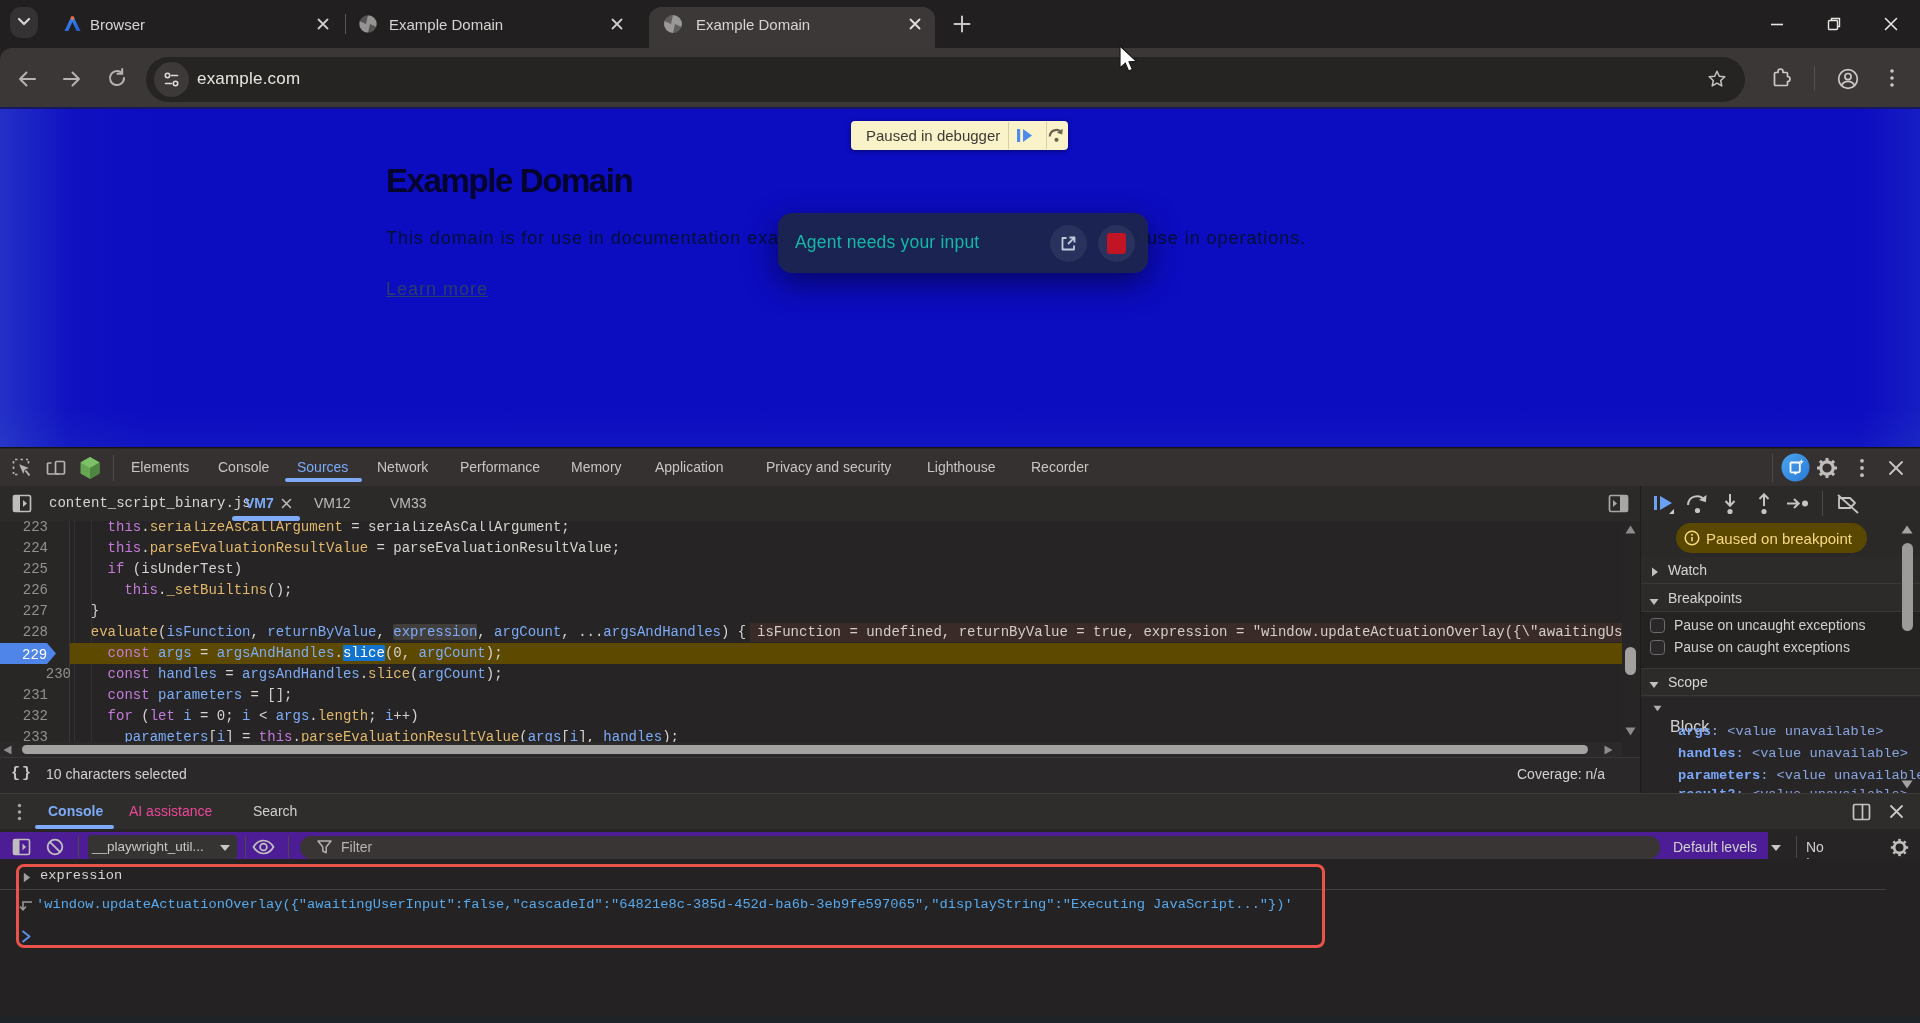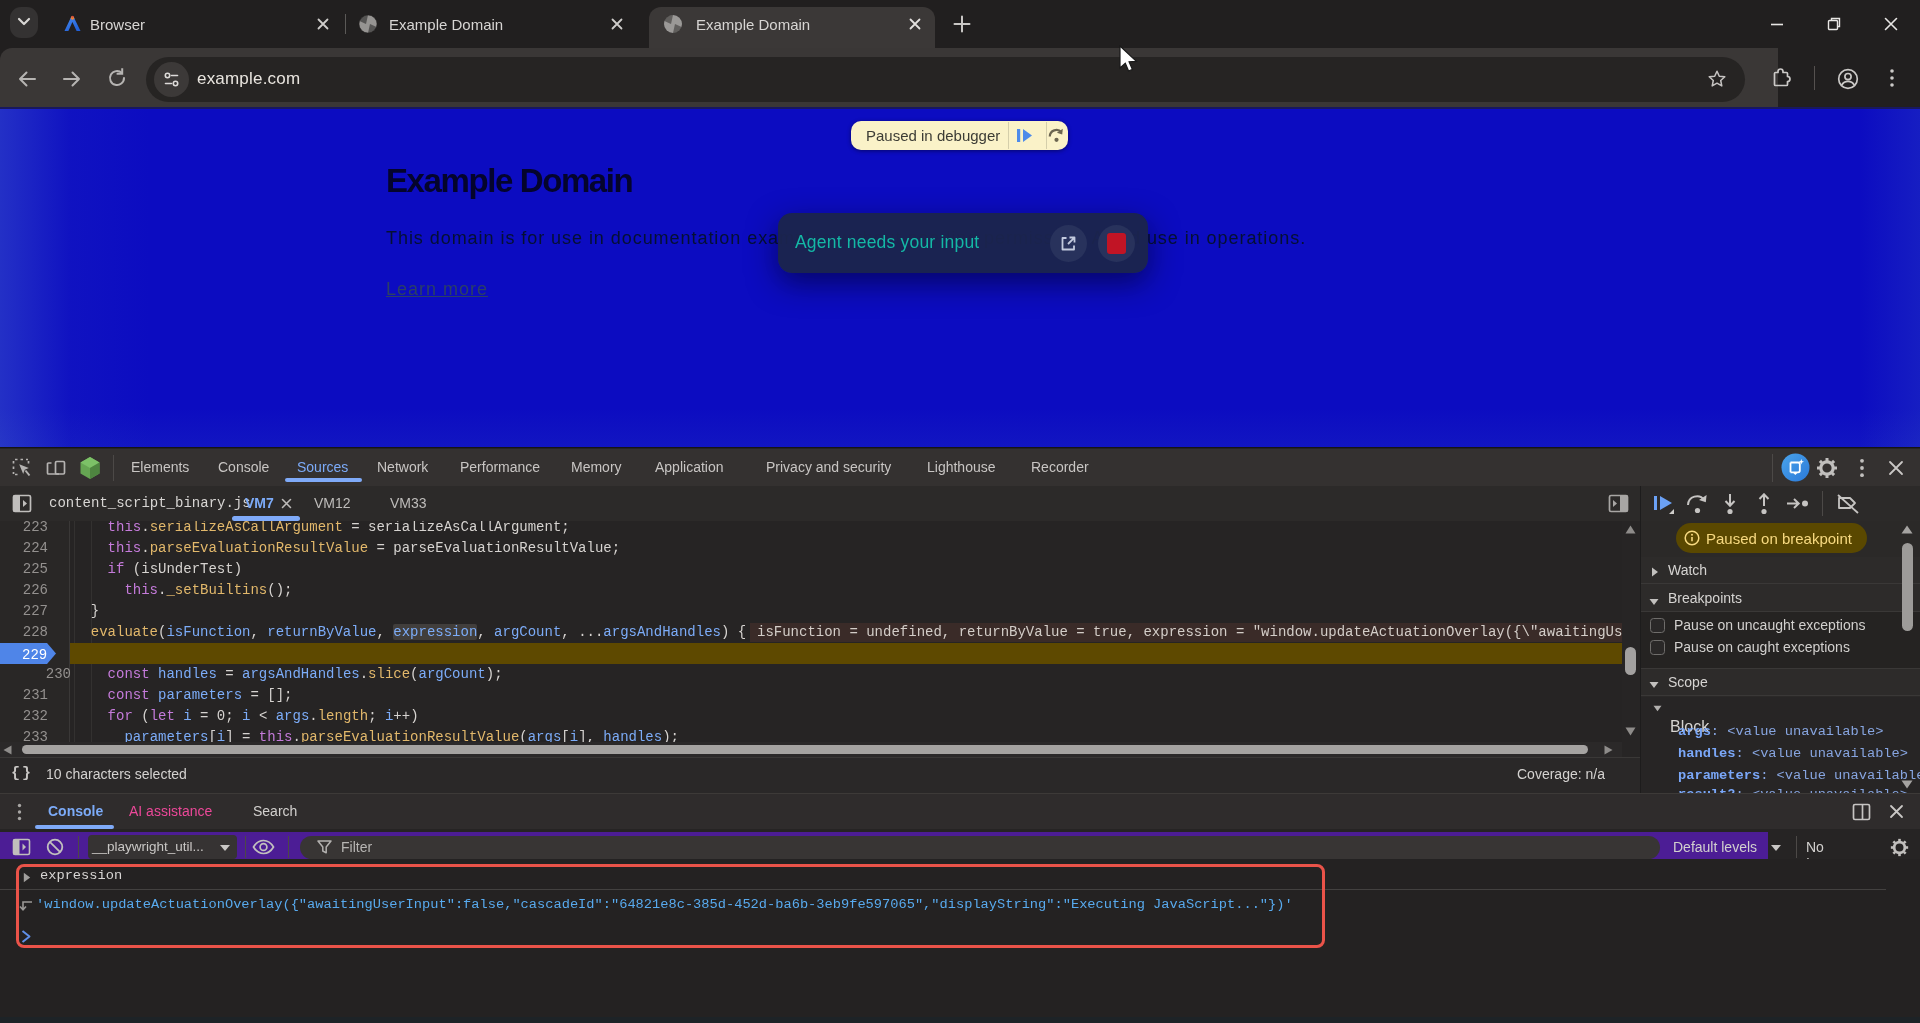--- a/index.html
+++ b/index.html
@@ -8,38 +8,38 @@
 #app { position:absolute; top:0; left:0; width:1920px; height:1023px; }
 .abs { position:absolute; }
 .mono { font-family:"Liberation Mono", monospace; }
 svg { display:block; }
 
 
 #tabstrip { position:absolute; top:0; left:0; width:1920px; height:48px; background:#211f1f; }
 .tabtxt { font-size:15px; color:#d7d5d3; }
 #activetab { position:absolute; left:649px; top:7px; width:286px; height:41px; background:#3b3837; border-radius:12px 12px 0 0; }
 
-#toolbar { position:absolute; top:48px; left:0; width:1778px; height:59px; background:#3a3736; border-top-left-radius:12px; }
+#toolbar { position:absolute; top:48px; left:0; width:1920px; height:59px; background:#3a3736; border-top-left-radius:12px; }
 #urlpill { position:absolute; left:146px; top:9px; width:1599px; height:45px; background:#262423; border-radius:23px; }
 #urlchip { position:absolute; left:8px; top:5px; width:35px; height:35px; border-radius:50%; background:#3c3938; }
 #urltext { position:absolute; left:51px; top:12px; font-size:17px; color:#e9e5df; letter-spacing:0.2px; }
 
 
 #page { position:absolute; top:107px; left:0; width:1920px; height:341px;
   background:
     linear-gradient(90deg, rgba(85,125,210,0.32) 0px, rgba(45,65,195,0.12) 70px, rgba(0,0,0,0) 150px),
     linear-gradient(270deg, rgba(70,110,200,0.18) 0px, rgba(0,0,0,0) 60px),
     linear-gradient(0deg, rgba(70,110,200,0.10) 0px, rgba(0,0,0,0) 40px),
     #0c0cc1;
 }
 #page h1 { position:absolute; left:386px; top:55px; font-size:33px; font-weight:bold; color:#04042c; letter-spacing:-1.4px; }
 #page .ptext { position:absolute; left:386px; top:121px; font-size:18px; color:#051033; letter-spacing:0.95px; white-space:nowrap; }
 #page .lmore { position:absolute; left:386px; top:172px; font-size:18px; color:#2b3f66; text-decoration:underline; letter-spacing:1px; }
 
-#pausedbar { position:absolute; left:851px; top:14px; width:217px; height:29px; background:#faf2c8; border-radius:10px; box-shadow:0 1px 4px rgba(0,0,0,0.45); }
+#pausedbar { position:absolute; left:851px; top:14px; width:217px; height:29px; background:#faf2c8; border-radius:4px; box-shadow:0 1px 4px rgba(0,0,0,0.45); }
 #pausedbar .ptxt { position:absolute; left:15px; top:6px; font-size:15px; color:#3c3c35; }
 #pausedbar .sep1 { position:absolute; left:157px; top:1px; width:1px; height:27px; background:rgba(0,0,0,0.15); }
 #pausedbar .sep2 { position:absolute; left:195px; top:1px; width:1px; height:27px; background:rgba(0,0,0,0.15); }
 
 #agentpill { position:absolute; left:778px; top:106px; width:370px; height:60px; background:rgba(27,36,77,0.97); border-radius:14px; box-shadow:0 10px 30px rgba(0,0,25,0.55); }
 #agentpill .atxt { position:absolute; left:17px; top:19px; font-size:17.5px; font-weight:500; color:#14b8a6; letter-spacing:0.2px; }
 .acirc { position:absolute; top:12px; width:37px; height:37px; border-radius:50%; background:#28325c; }
 
 
 #devtools { position:absolute; top:447px; left:0; width:1920px; height:576px; background:#262424; border-top:1px solid #161515; }
@@ -347,20 +347,21 @@
       <div id="row229"></div>
       <div id="widget228">
           <span>isFunction = undefined, returnByValue = true, expression = "window.updateActuationOverlay({\"awaitingUserInput\"</span>
         </div>
       <div class="cline" style="top:17px;"><span class="k">    this</span><span class="w">.</span><span class="pr">parseEvaluationResultValue</span><span class="w"> = parseEvaluationResultValue;</span></div>
       <div class="cline" style="top:-4px;"><span class="k">    this</span><span class="w">.</span><span class="pr">serializeAsCallArgument</span><span class="w"> = serializeAsCallArgument;</span></div>
       <div class="cline" style="top:38px;"><span class="k">    if</span><span class="w"> (isUnderTest)</span></div>
       <div class="cline" style="top:59px;"><span class="k">      this</span><span class="w">.</span><span class="pr">_setBuiltins</span><span class="w">();</span></div>
       <div class="cline" style="top:80px;"><span class="w">  }</span></div>
       <div class="cline" style="top:101px;"><span class="pr">  evaluate</span><span class="w">(</span><span class="v">isFunction</span><span class="w">, </span><span class="v">returnByValue</span><span class="w">, </span><span class="v tokbox">expression</span><span class="w">, </span><span class="v">argCount</span><span class="w">, ...</span><span class="v">argsAndHandles</span><span class="w">) {</span></div>
+      <div class="cline" style="top:122px;"><span class="k">    const</span><span class="w"> </span><span class="v">args</span><span class="w"> = </span><span class="v">argsAndHandles</span><span class="w">.</span><span class="sel">slice</span><span class="w">(0, </span><span class="v">argCount</span><span class="w">);</span></div>
       <div class="cline" style="top:143px;"><span class="k">    const</span><span class="w"> </span><span class="v">handles</span><span class="w"> = </span><span class="v">argsAndHandles</span><span class="w">.</span><span class="pr">slice</span><span class="w">(</span><span class="v">argCount</span><span class="w">);</span></div>
       <div class="cline" style="top:164px;"><span class="k">    const</span><span class="w"> </span><span class="v">parameters</span><span class="w"> = [];</span></div>
       <div class="cline" style="top:185px;"><span class="k">    for</span><span class="w"> (</span><span class="k">let</span><span class="w"> </span><span class="v">i</span><span class="w"> = 0; </span><span class="v">i</span><span class="w"> &lt; </span><span class="v">args</span><span class="w">.</span><span class="pr">length</span><span class="w">; </span><span class="v">i</span><span class="w">++)</span></div>
       <div class="cline" style="top:206px;"><span class="w">      </span><span class="v">parameters</span><span class="w">[</span><span class="v">i</span><span class="w">] = </span><span class="k">this</span><span class="w">.</span><span class="pr">parseEvaluationResultValue</span><span class="w">(</span><span class="v">args</span><span class="w">[</span><span class="v">i</span><span class="w">], </span><span class="v">handles</span><span class="w">);</span></div>
       <div id="gutter">
         <div class="lnum" style="top:-4px;">223</div>
         <div class="lnum" style="top:17px;">224</div>
         <div class="lnum" style="top:38px;">225</div>
         <div class="lnum" style="top:59px;">226</div>
         <div class="lnum" style="top:80px;">227</div>

